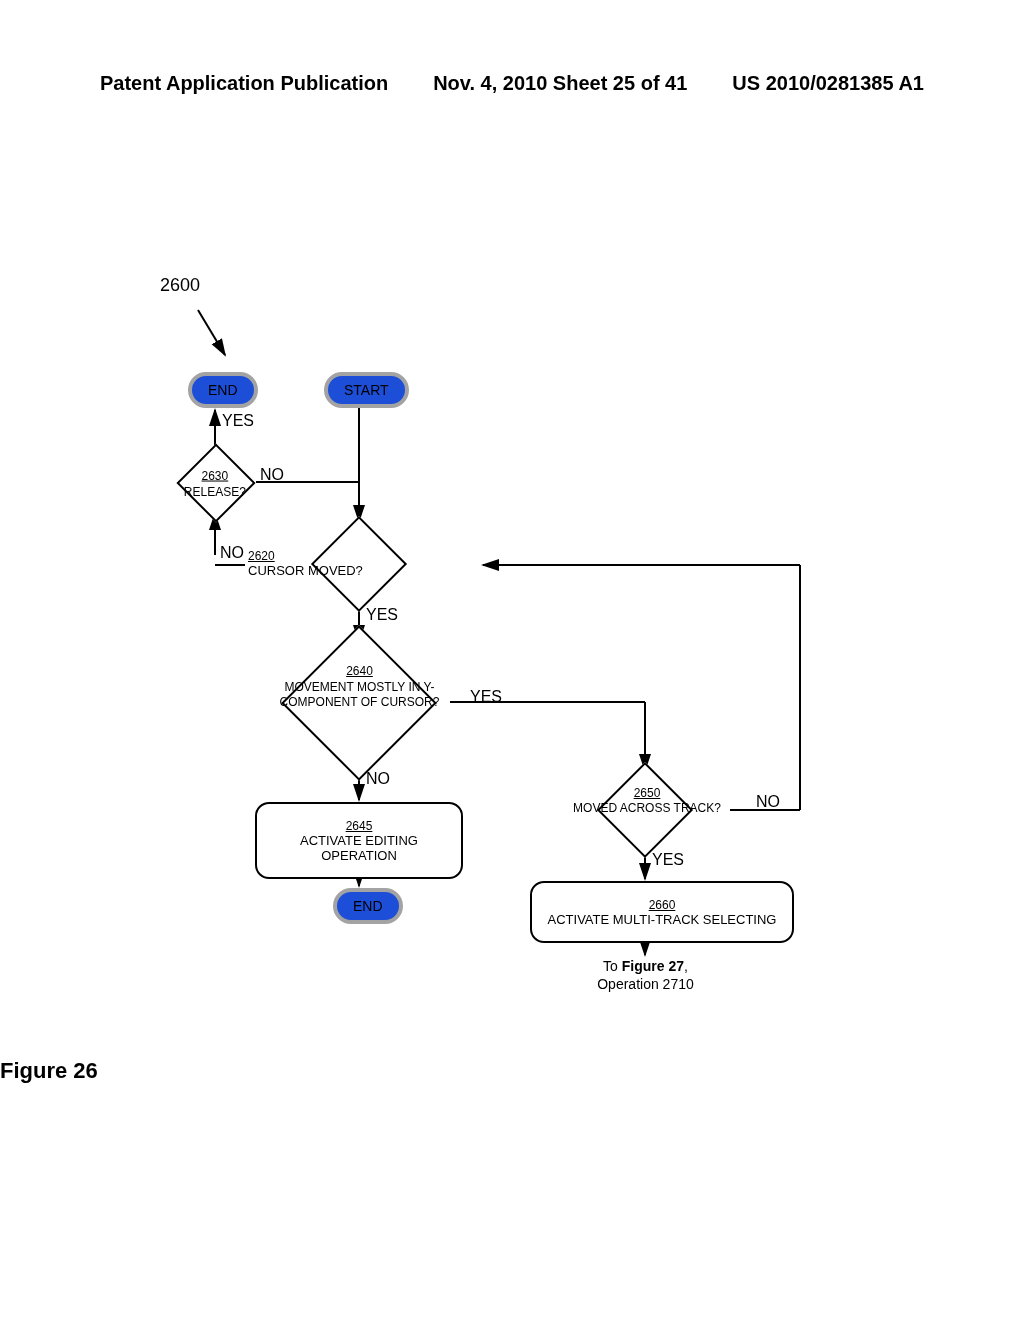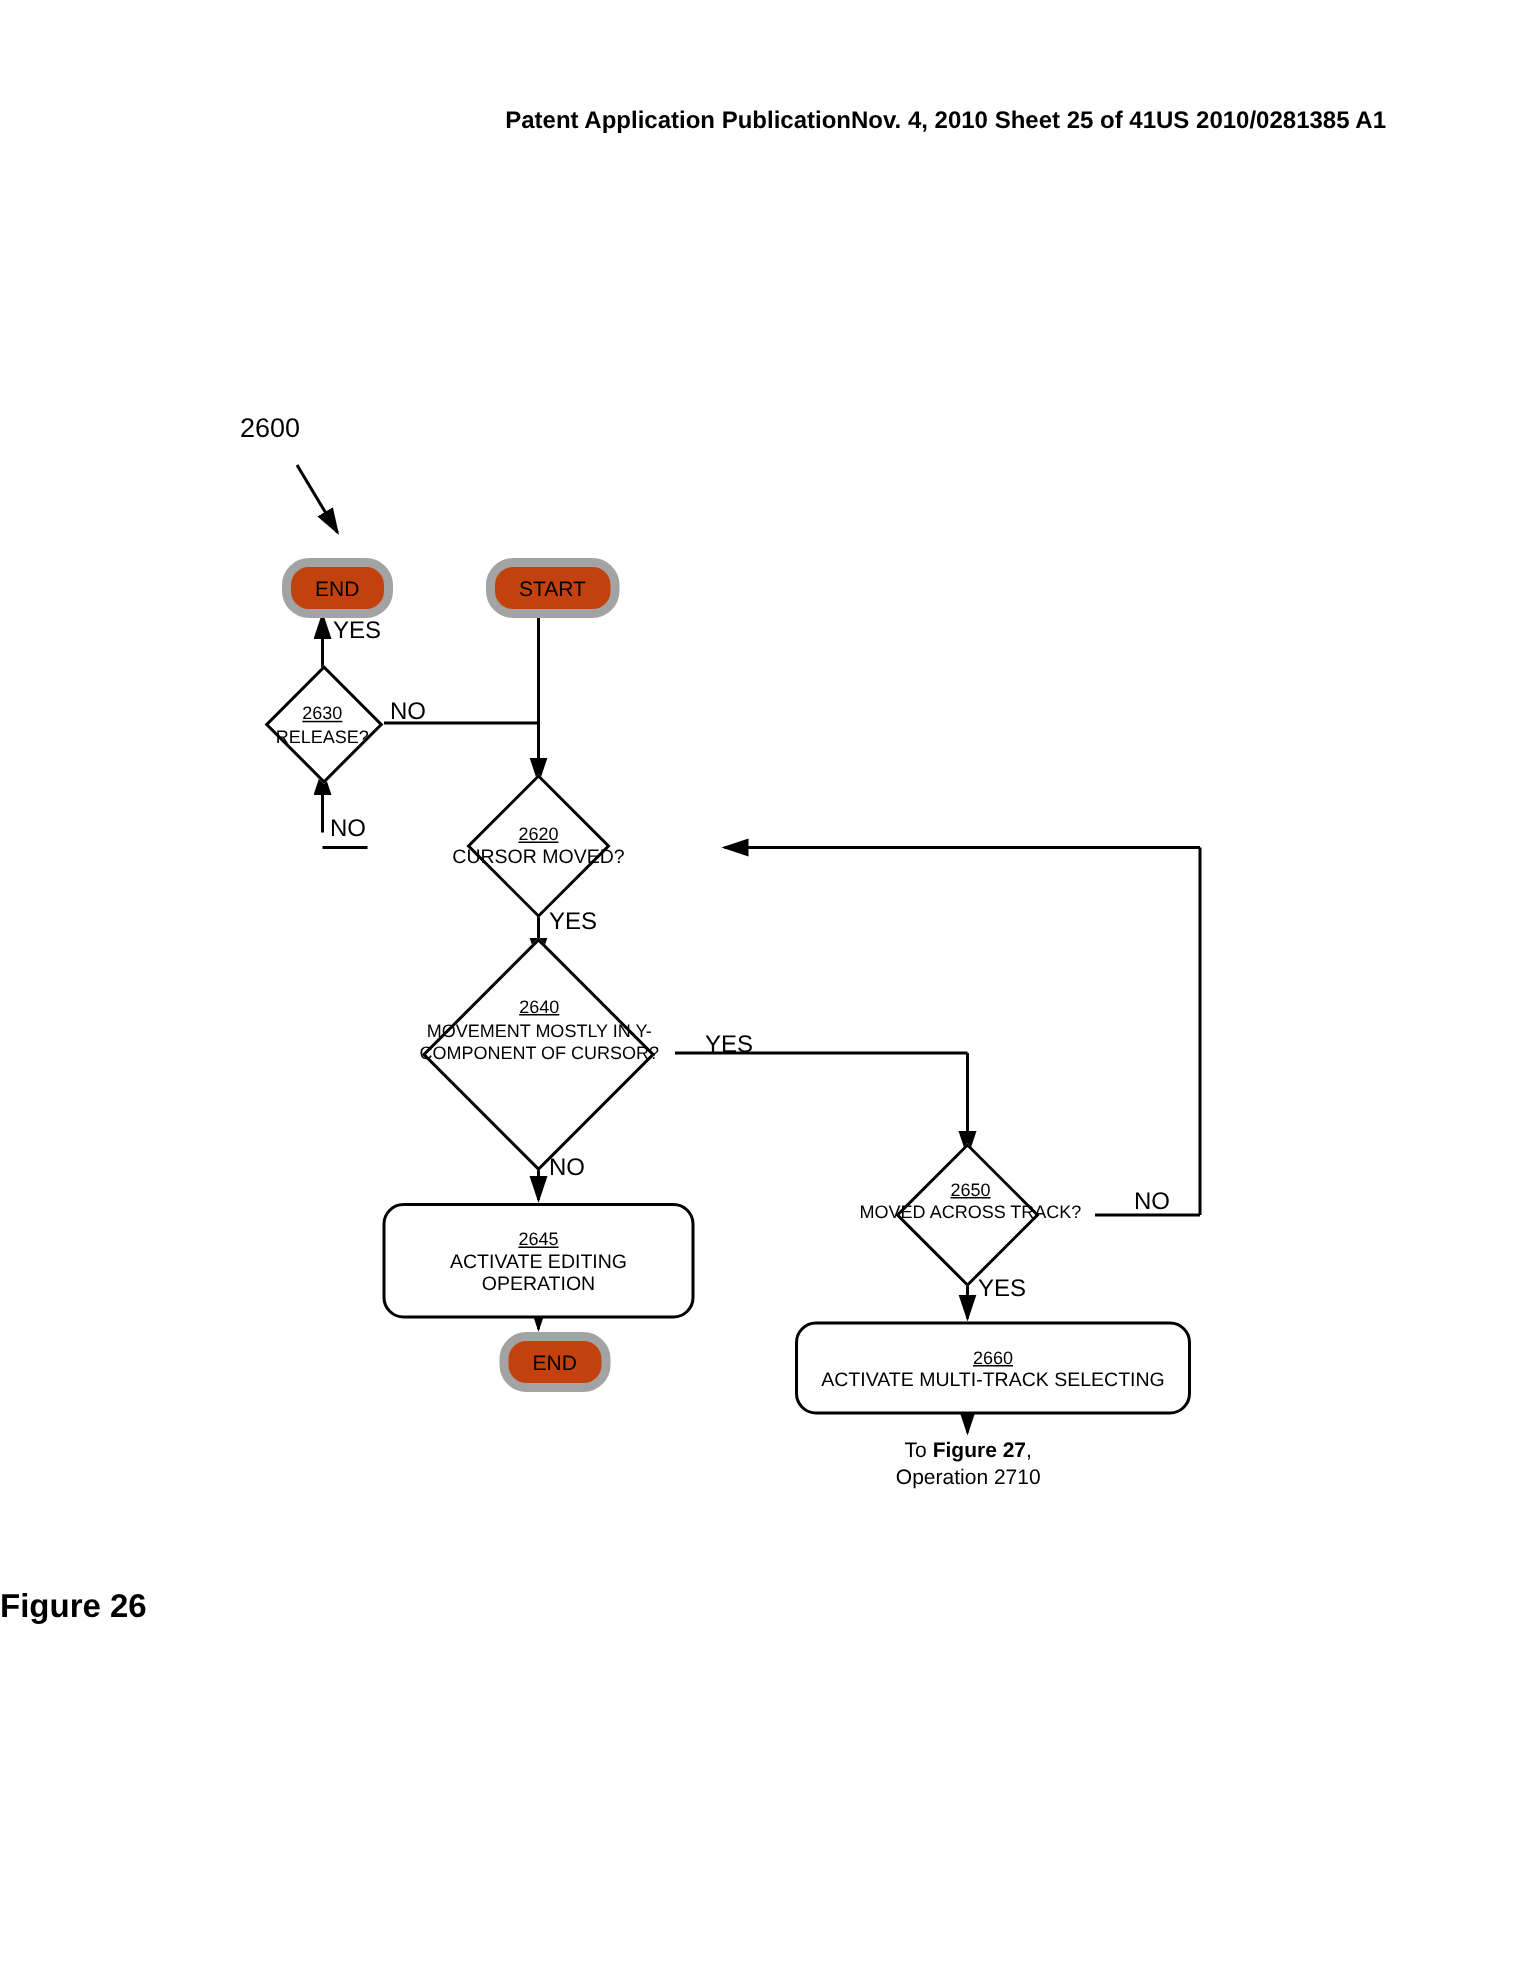--- a/index.html
+++ b/index.html
@@ -9,39 +9,39 @@
       background: white;
       font-family: Arial, Helvetica, sans-serif;
       position: relative;
     }
     .header {
       position: absolute;
       top: 72px;
       left: 0;
       right: 0;
       display: flex;
-      justify-content: flex-end;
-      font-size: 16px;
+      justify-content: space-between;
+      font-size: 20px;
       font-weight: bold;
       padding: 0 100px;
     }
     .figure-label {
       position: absolute;
       top: 275px;
       left: 160px;
       font-size: 18px;
     }
     .terminator {
       position: absolute;
-      border: 6px solid #a3a3a3;
+      border: 4px solid #a3a3a3;
       border-radius: 18px;
       padding: 6px 16px;
       font-size: 14px;
       text-align: center;
-      background: #c2410c;
+      background: #1d4ed8;
     }
     .diamond {
       position: absolute;
       border: 2px solid #000;
       transform: rotate(45deg);
       background: white;
     }
     .diamond-content {
       position: absolute;
       transform: rotate(-45deg);
@@ -151,21 +151,21 @@
 </div>
 
 <div class="diamond" style="top:455px; left:188px; width:56px; height:56px;">
   <div class="diamond-content" style="top:12px;">
     <span class="ref-num">2630</span>
     <span>RELEASE?</span>
   </div>
 </div>
 
 <div class="diamond" style="top:530px; left:325px; width:68px; height:68px;"></div>
-<div style="position:absolute; top:548px; left:248px; width:222px; text-align:center; font-size:13px;">
+<div style="position:absolute; top:548px; left:248px; width:222px; text-align:left; font-size:13px;">
   <div class="ref-num" style="display:inline-block;">2620</div><br>
   <span>CURSOR MOVED?</span>
 </div>
 
 <div class="diamond" style="top:648px; left:304px; width:110px; height:110px;"></div>
 <div style="position:absolute; top:664px; left:262px; width:195px; text-align:center; font-size:12px; line-height:1.3;">
   <div class="ref-num" style="display:inline-block;">2640</div><br>
   <span>MOVEMENT MOSTLY IN Y-COMPONENT OF CURSOR?</span>
 </div>
 

